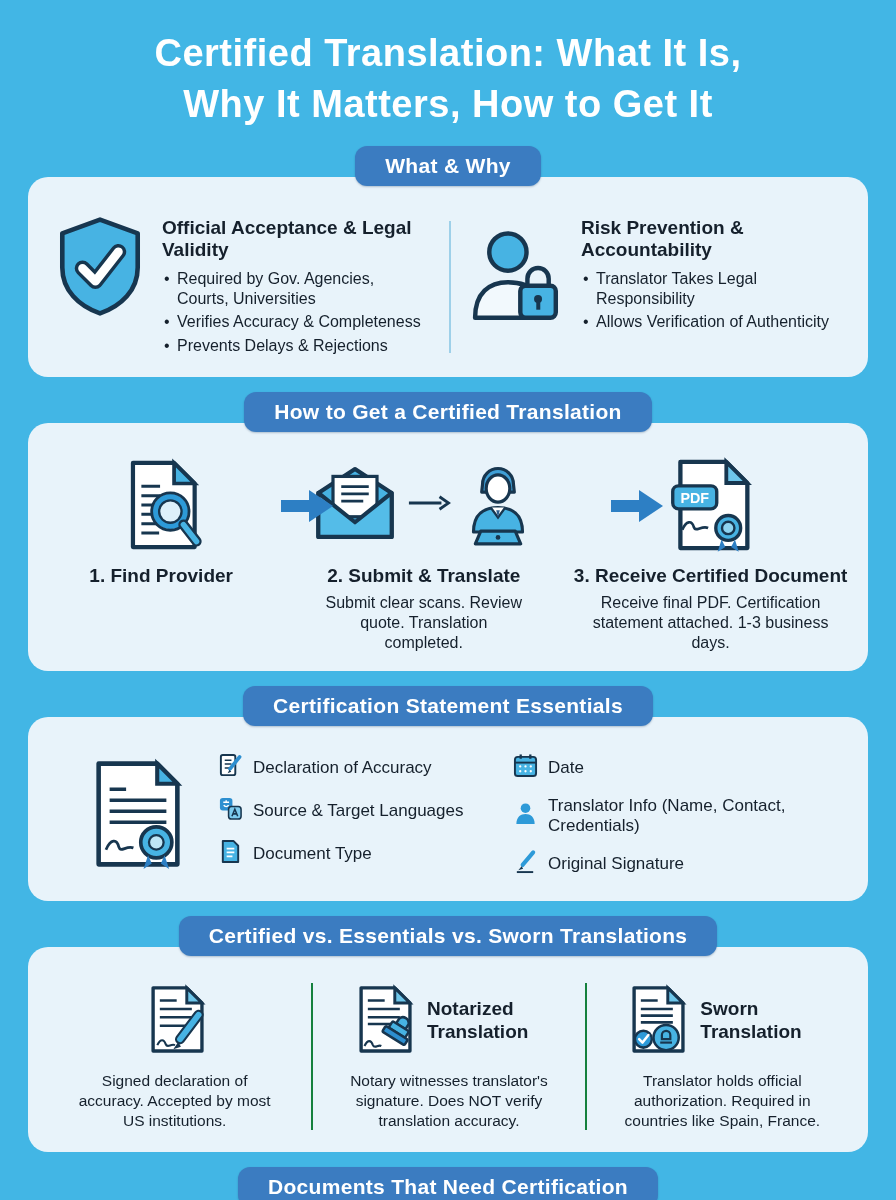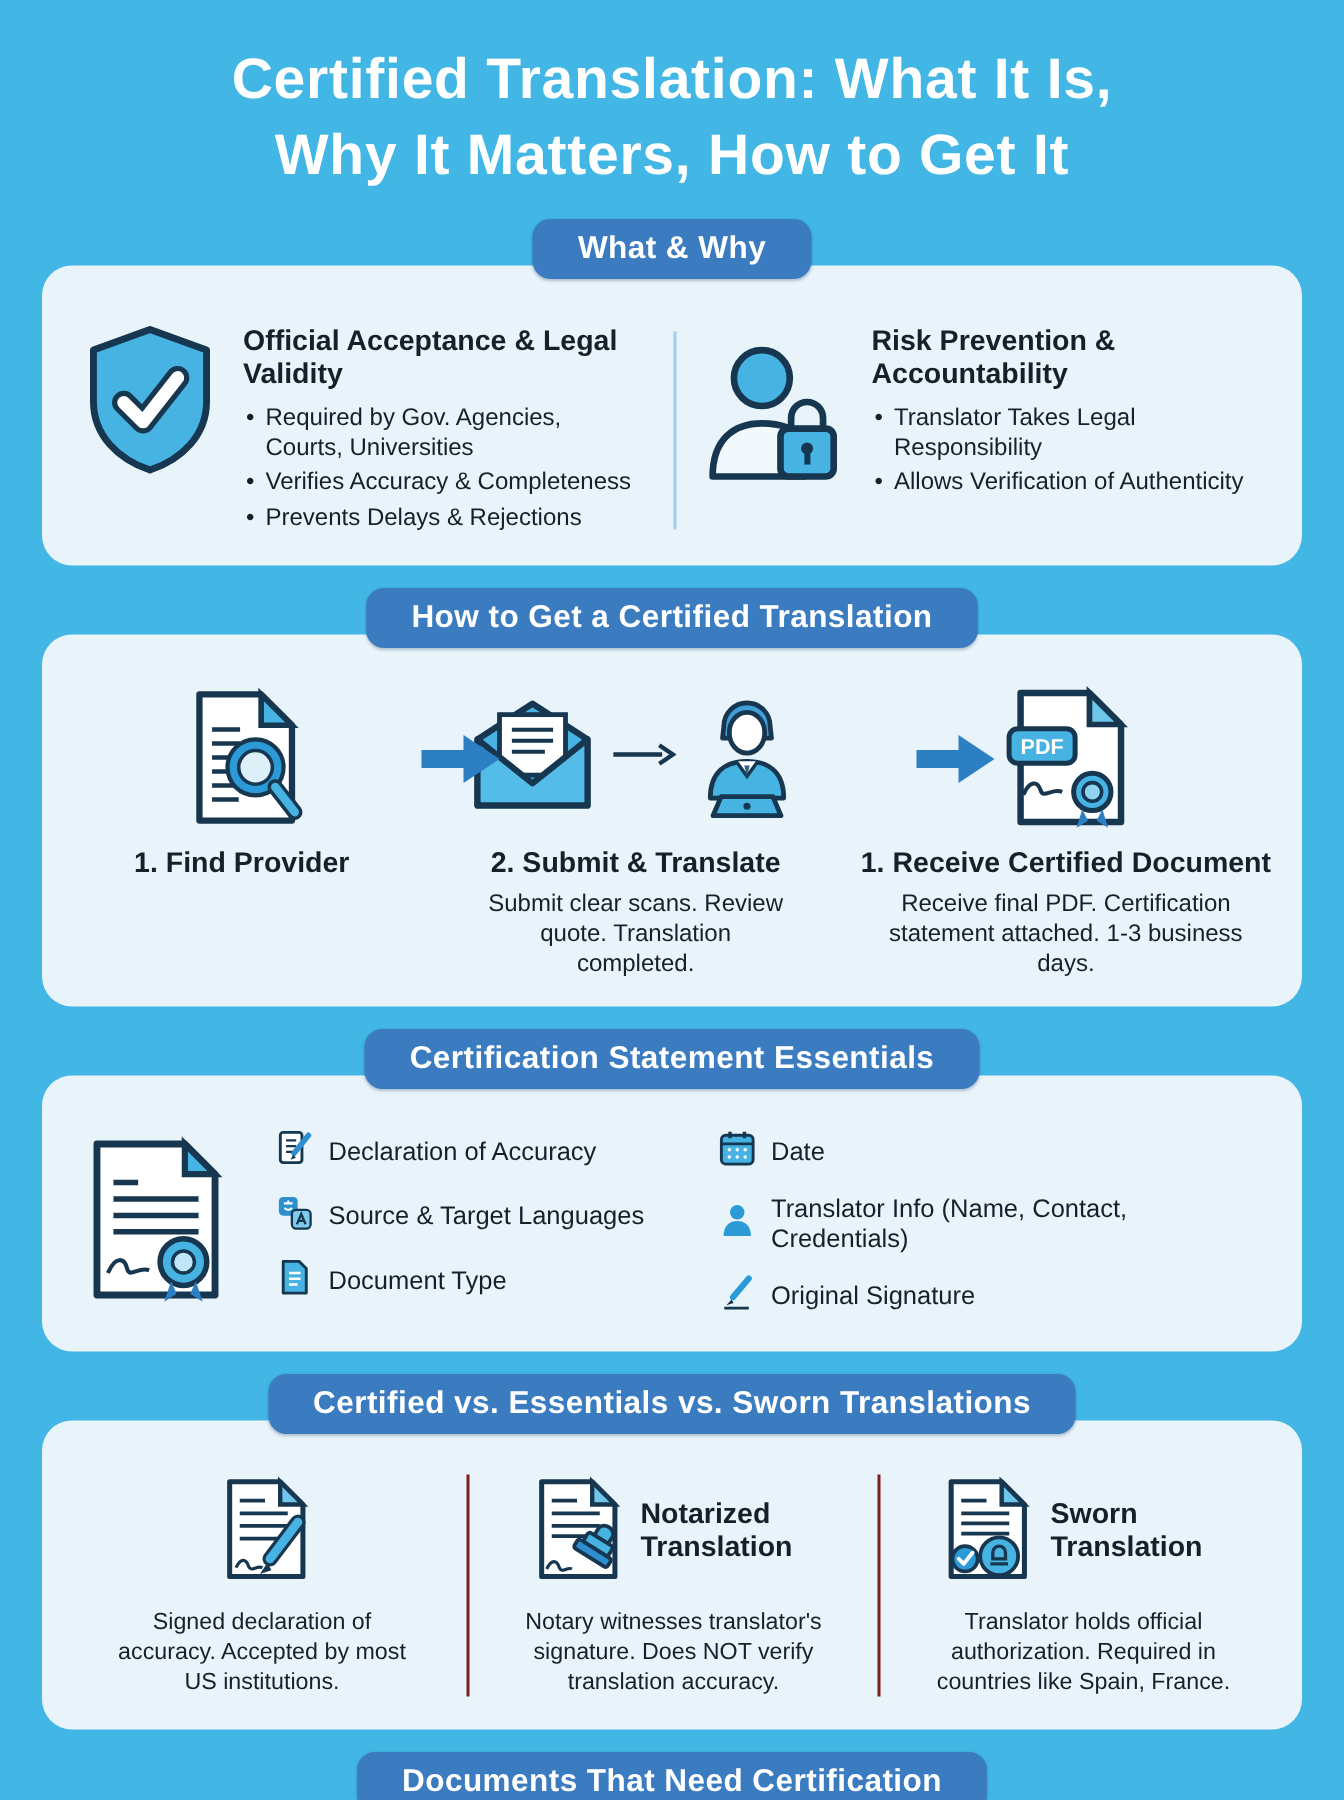--- a/index.html
+++ b/index.html
@@ -41,30 +41,30 @@
   .steps-icons { position:relative; display:grid; grid-template-columns:29% 36% 35%; align-items:center; height:100px; }
   .sicon { display:flex; justify-content:center; align-items:center; gap:8px; }
   .big-arrow { position:absolute; top:32px; }
   .big-arrow.a1 { left:235px; }
   .big-arrow.a2 { left:565px; }
   .steps-text { display:grid; grid-template-columns:29% 36% 35%; margin-top:10px; }
   .step { text-align:center; }
   .step-title { font-size:19px; font-weight:bold; margin-bottom:6px; }
   .step-desc { font-size:16px; line-height:1.24; margin:0 auto; max-width:240px; }
   
-  .p3 { display:flex; align-items:center; gap:26px; padding:36px 24px 22px 22px; }
+  .p3 { display:flex; align-items:center; gap:26px; padding:36px 24px 22px 56px; }
   .ess-cols { flex:1; display:flex; }
   .ess-col { display:flex; flex-direction:column; gap:13px; }
   .ess-col.a { width:295px; }
   .ess-col.b { flex:1; }
   .ess-item { display:flex; align-items:center; gap:10px; font-size:17px; }
   
   .p4 { display:grid; grid-template-columns:1fr 1fr 1fr; padding:36px 10px 22px; }
   .comp-col { padding:0 12px; }
-  .comp-col + .comp-col { border-left:2px solid #7f1d1d; }
+  .comp-col + .comp-col { border-left:2px solid #15803d; }
   .comp-head { display:flex; justify-content:center; align-items:center; gap:12px; margin-bottom:12px; }
   .comp-title { font-size:19px; font-weight:bold; line-height:1.2; text-align:left; max-width:120px; }
   .comp-desc { font-size:15.5px; line-height:1.28; text-align:center; }
 </style>
 </head>
 <body>
 
 <div class="title">
   <div>Certified Translation: What It Is,</div>
   <div>Why It Matters, How to Get It</div>
@@ -178,21 +178,21 @@
     </div>
     <div class="steps-text">
       <div class="step">
         <div class="step-title">1. Find Provider</div>
       </div>
       <div class="step">
         <div class="step-title">2. Submit &amp; Translate</div>
         <div class="step-desc" style="max-width:200px;">Submit clear scans. Review quote. Translation completed.</div>
       </div>
       <div class="step">
-        <div class="step-title">1. Receive Certified Document</div>
+        <div class="step-title">3. Receive Certified Document</div>
         <div class="step-desc" style="max-width:245px;">Receive final PDF. Certification statement attached. 1-3 business days.</div>
       </div>
     </div>
   </div>
 </div>
 
 <div class="section">
   <div class="badge">Certification Statement Essentials</div>
   <div class="panel p3">
     <span class="icon-slot">

